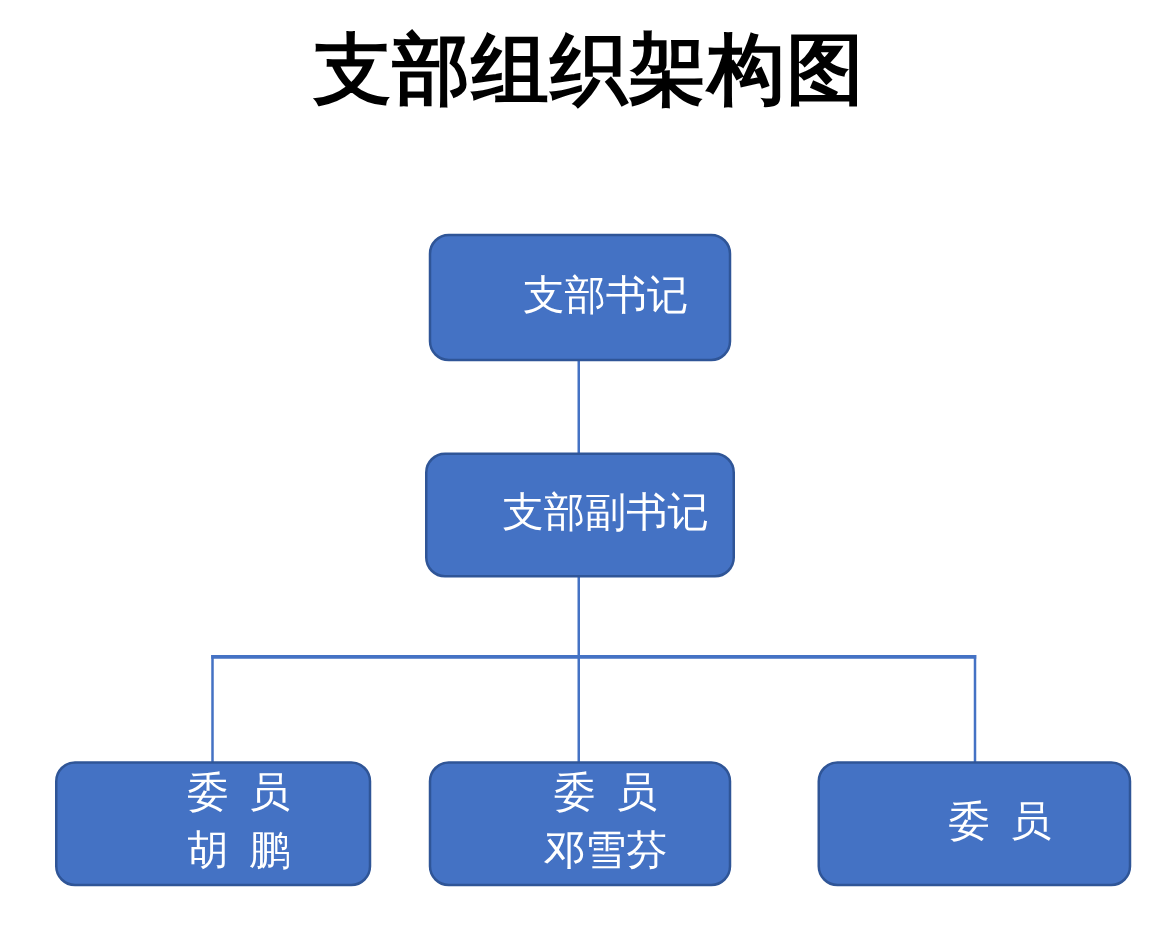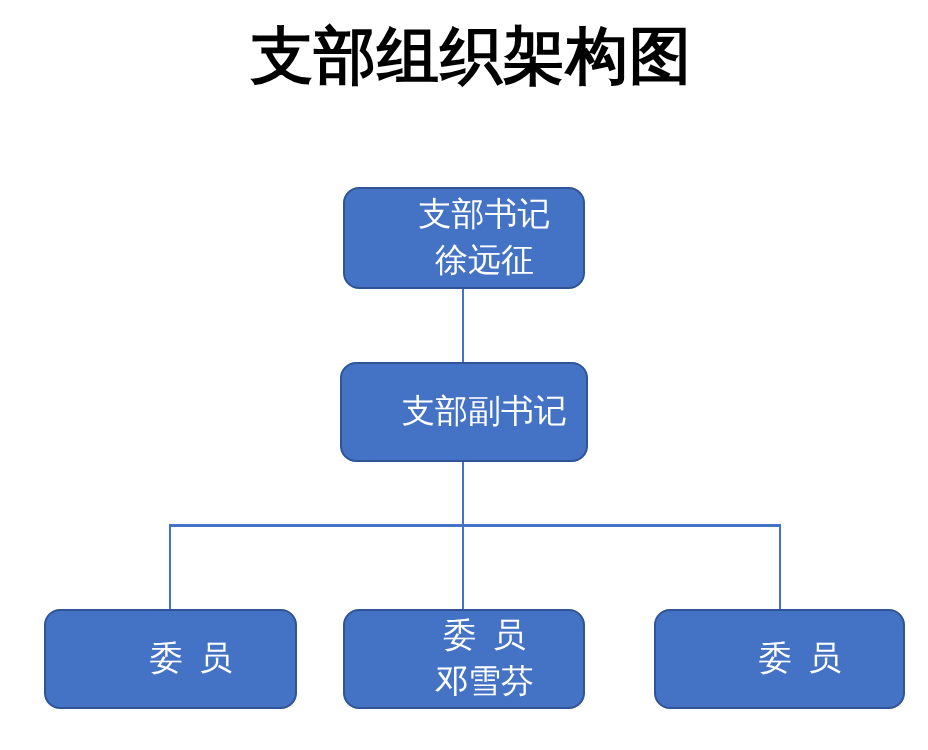--- a/index.html
+++ b/index.html
@@ -74,29 +74,29 @@
 
   <div class="connector conn-v conn-sec-dep"></div>
   <div class="connector conn-v conn-dep-bus"></div>
   <div class="connector conn-h conn-bus"></div>
   <div class="connector conn-v conn-drop-left"></div>
   <div class="connector conn-v conn-drop-mid"></div>
   <div class="connector conn-v conn-drop-right"></div>
 
   <div class="node node-secretary">
     <span class="node-line">支部书记</span>
-    <span class="node-line">徐远征</span>
   </div>
 
   <div class="node node-deputy">
     <span class="node-line">支部副书记</span>
   </div>
 
   <div class="node node-member-1">
     <span class="node-line">委  员</span>
+    <span class="node-line">胡  鹏</span>
   </div>
 
   <div class="node node-member-2">
     <span class="node-line">委  员</span>
     <span class="node-line">邓雪芬</span>
   </div>
 
   <div class="node node-member-3">
     <span class="node-line">委  员</span>
   </div>

